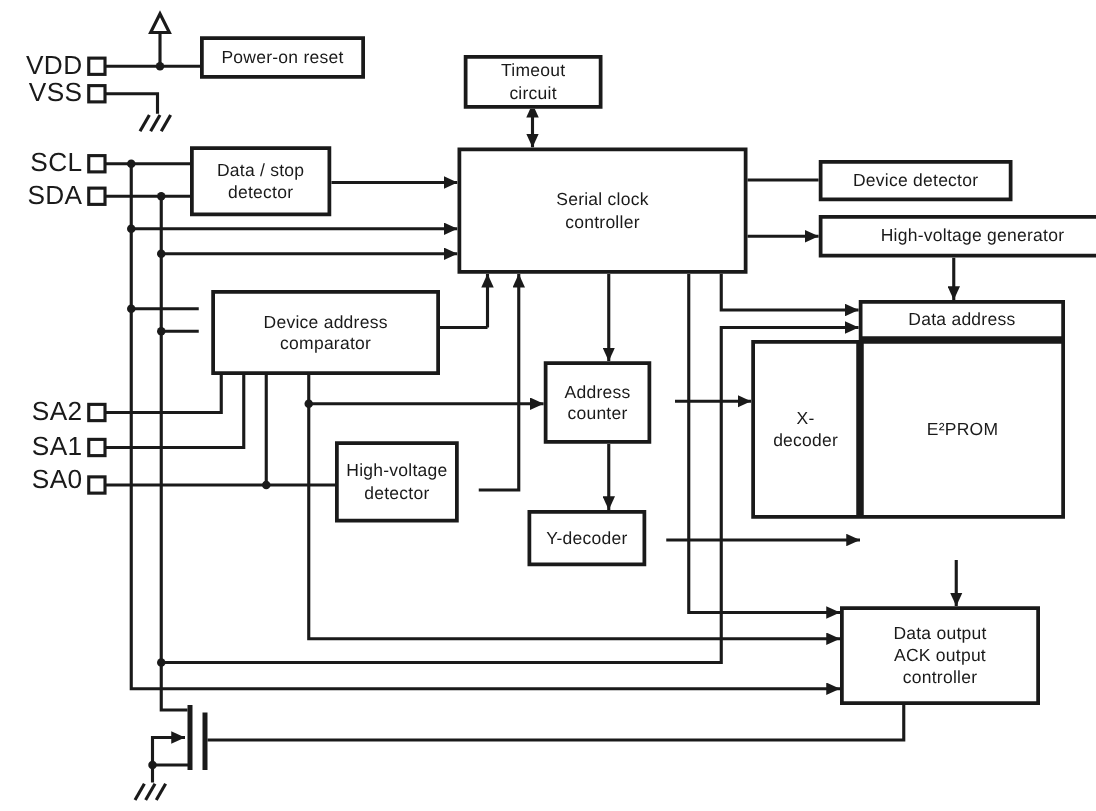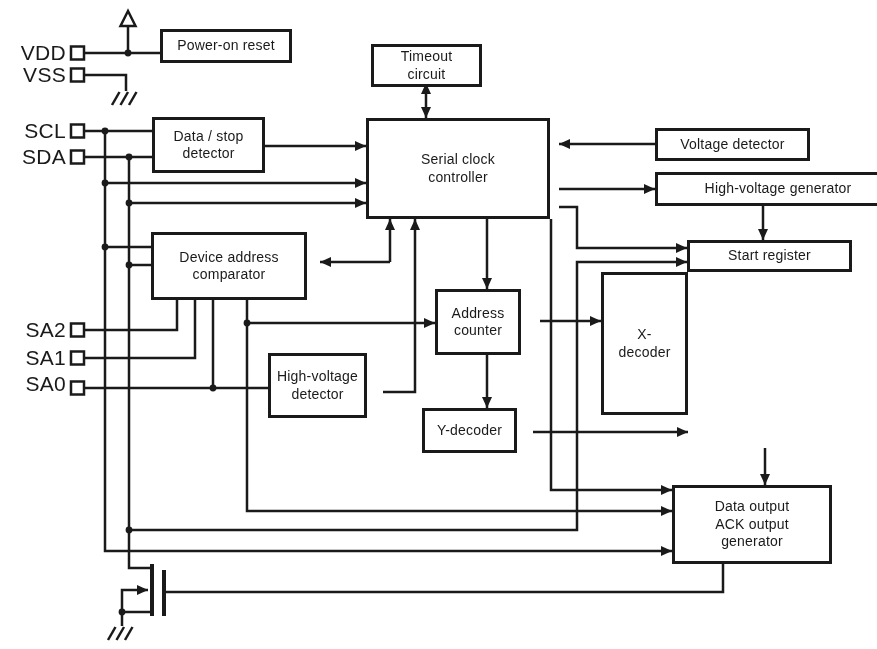--- a/index.html
+++ b/index.html
@@ -127,31 +127,32 @@
   <div class="pinlabel" style="left:14px;top:157px">SDA</div>
   <div class="pinlabel" style="left:14px;top:330px">SA2</div>
   <div class="pinlabel" style="left:14px;top:358px">SA1</div>
   <div class="pinlabel" style="left:14px;top:384px">SA0</div>
 
   <div class="block" style="left:160px;top:29px;width:132px;height:34px">Power-on reset</div>
   <div class="block" style="left:371px;top:44px;width:111px;height:43px">Timeout
 circuit</div>
   <div class="block" style="left:152px;top:117px;width:113px;height:56px">Data / stop
 detector</div>
-  <div class="block" style="left:366px;top:118px;width:184px;height:101px">Serial clock
+  <div class="block" style="left:366px;top:118px;width:232px;height:101px">Serial clock
 controller</div>
-  <div class="block" style="left:655px;top:128px;width:155px;height:33px">Voltage detector</div>
+  <div class="block" style="left:655px;top:128px;width:155px;height:33px">Device detector</div>
   <div class="block" style="left:655px;top:172px;width:246px;height:34px">High-voltage generator</div>
-  <div class="block" style="left:687px;top:240px;width:165px;height:32px">Start register</div>
+  <div class="block" style="left:687px;top:240px;width:165px;height:32px">Data address</div>
   <div class="block" style="left:601px;top:272px;width:87px;height:143px">X-
 decoder</div>
-  <div class="block" style="left:151px;top:232px;width:156px;height:68px">Device address
+  <div class="block" style="left:688px;top:272px;width:164px;height:143px">E²PROM</div>
+  <div class="block" style="left:169px;top:232px;width:183px;height:68px">Device address
 comparator</div>
   <div class="block" style="left:435px;top:289px;width:86px;height:66px">Address
 counter</div>
   <div class="block" style="left:268px;top:353px;width:99px;height:65px">High-voltage
 detector</div>
   <div class="block" style="left:422px;top:408px;width:95px;height:45px">Y-decoder</div>
   <div class="block" style="left:672px;top:485px;width:160px;height:79px">Data output
 ACK output
-generator</div>
+controller</div>
 
 </div>
 
 </body></html>

